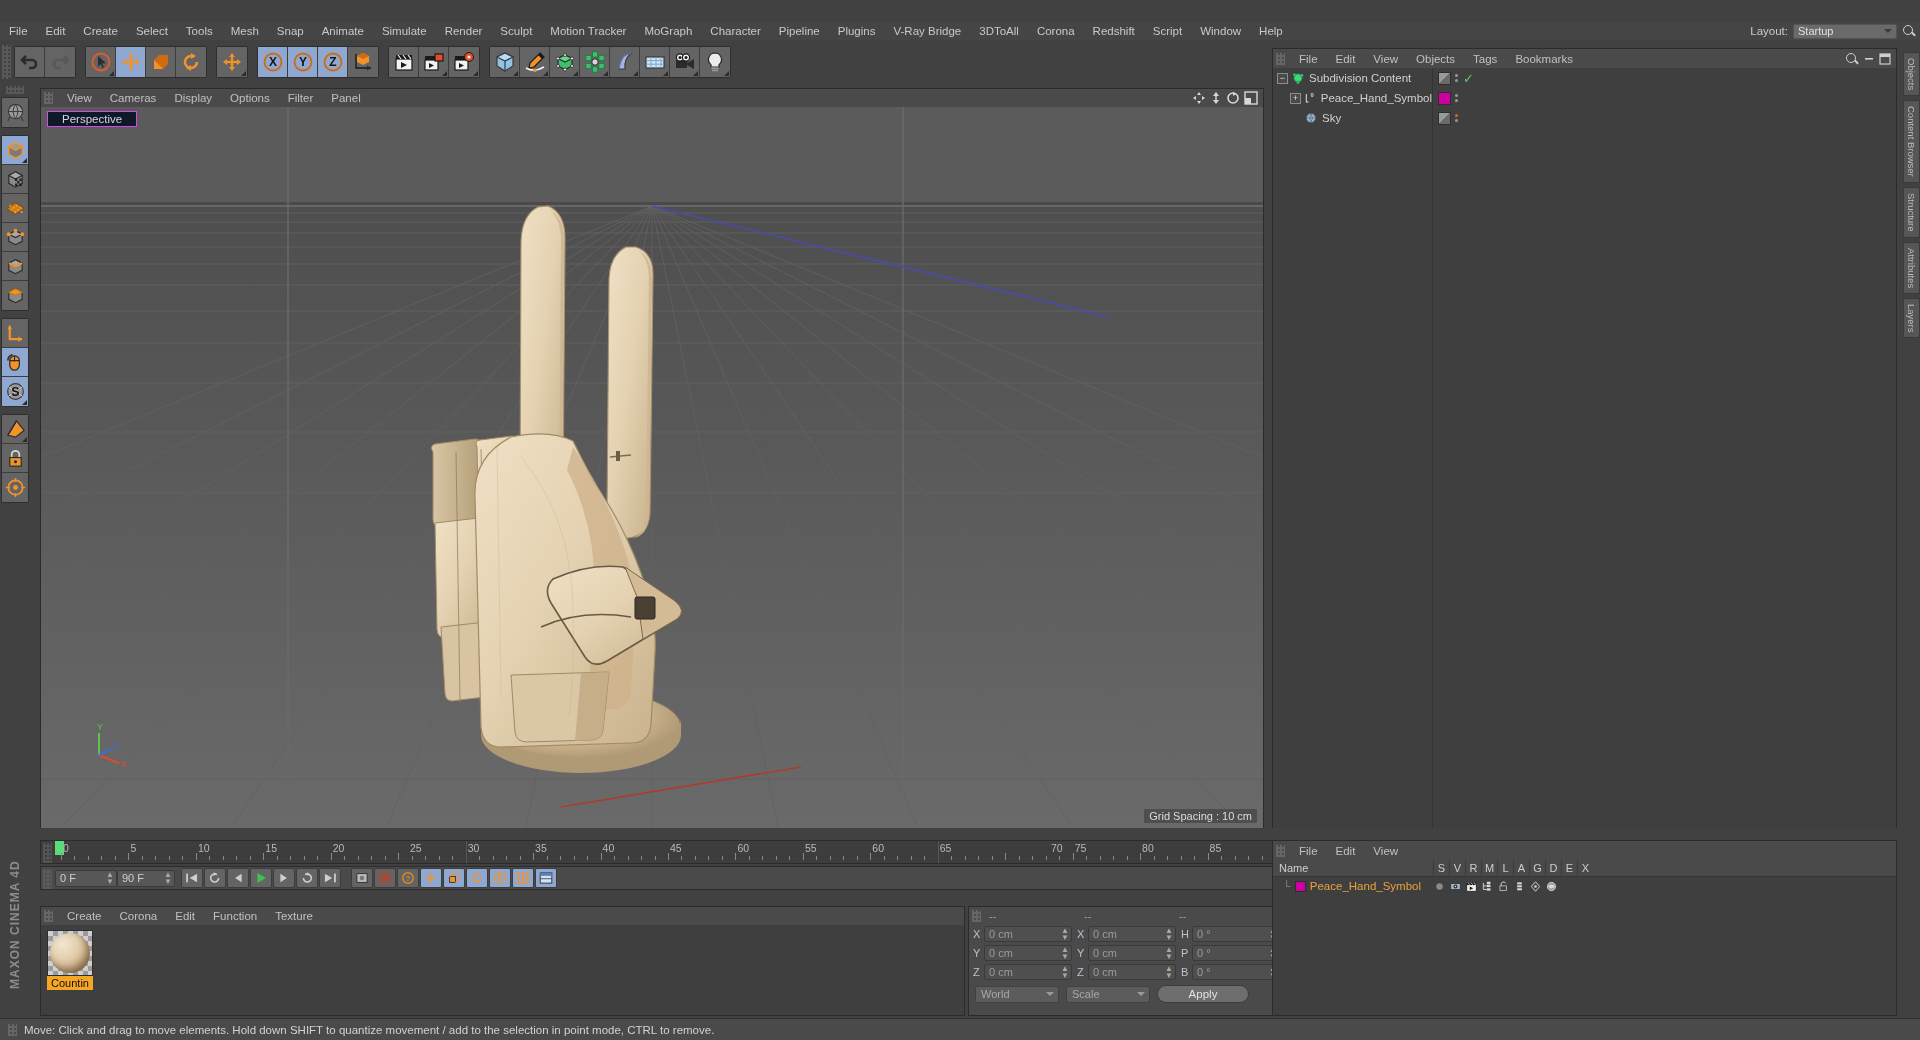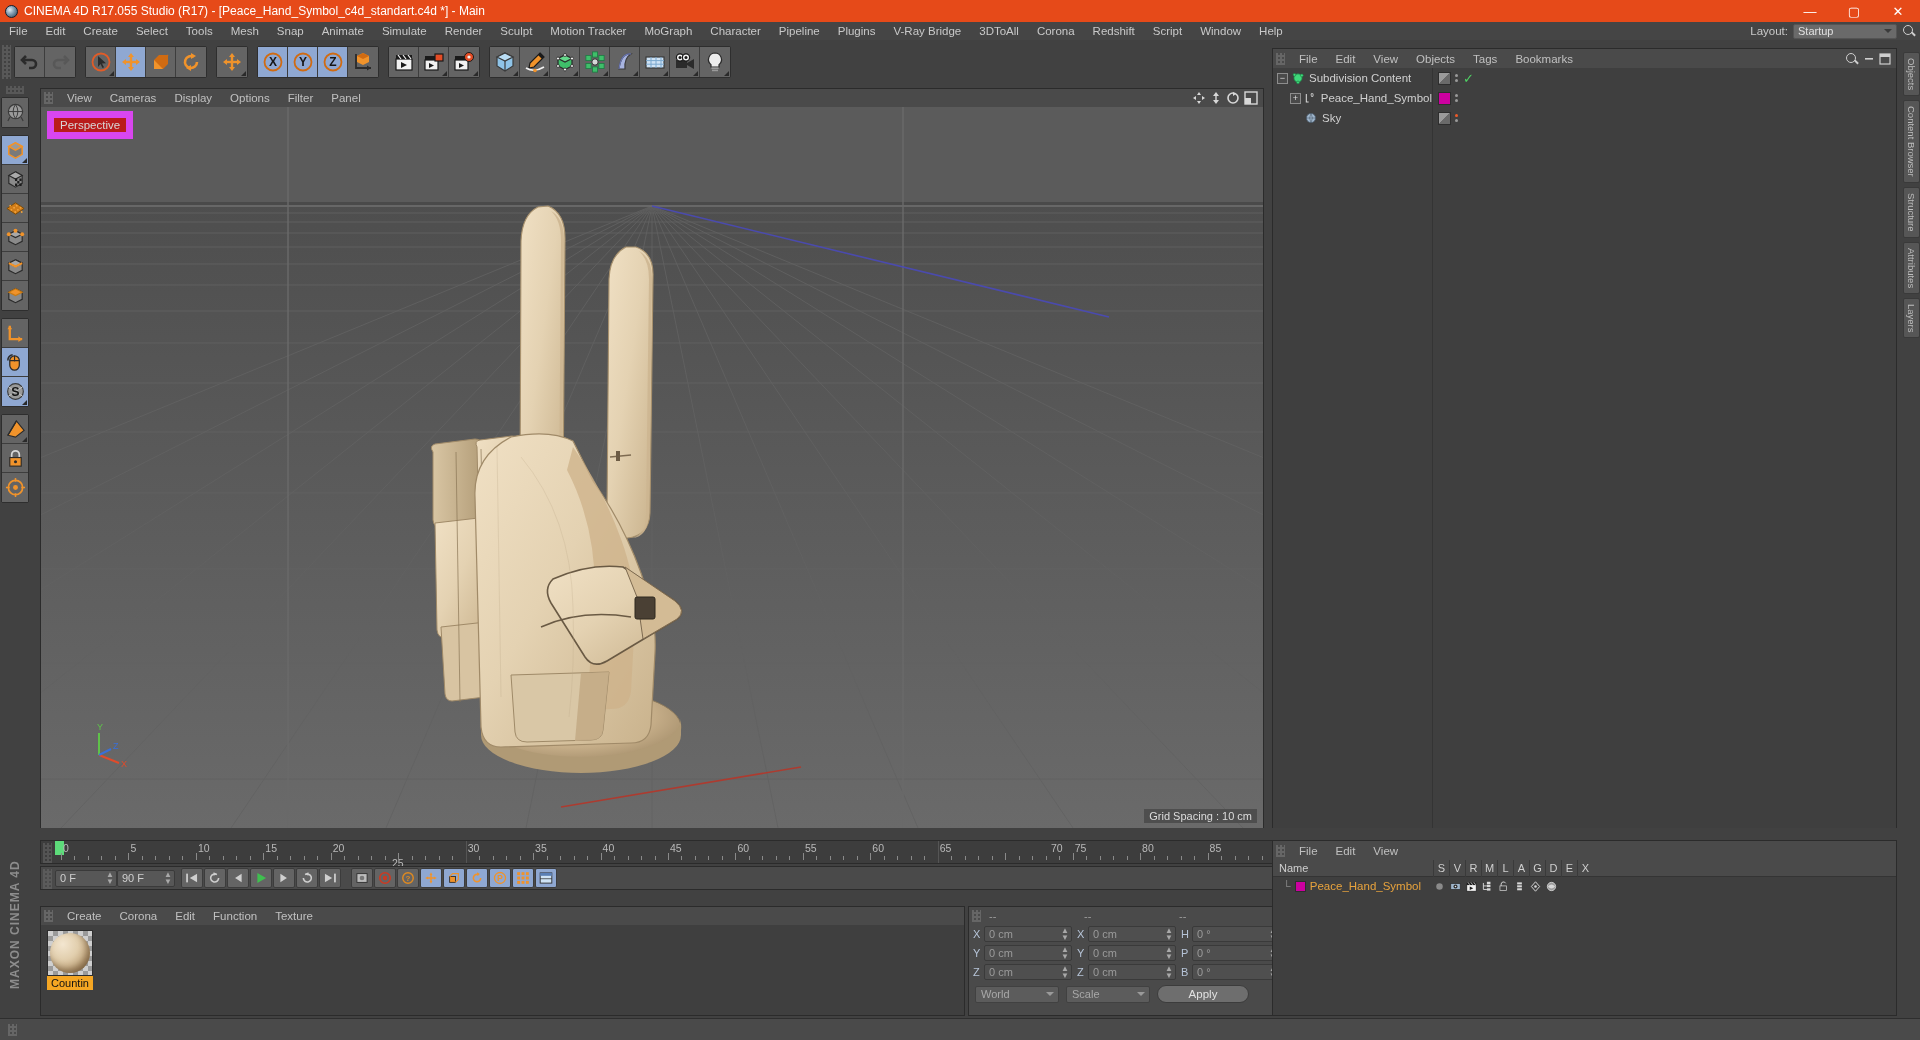--- a/index.html
+++ b/index.html
@@ -128,21 +128,21 @@
     background-image: repeating-linear-gradient(0deg,#7a7a7a 0 2px, transparent 2px 4px),
                       repeating-linear-gradient(90deg,#7a7a7a 0 2px, transparent 2px 4px);
     background-size:4px 4px; opacity:.6;
   }
   .vp-menu .vmi { padding:0 9px; }
   .vp-icons { margin-left:auto; display:flex; gap:4px; padding-right:5px; align-items:center; }
 
   .vp-canvas { position:relative; width:100%; height:721px; overflow:hidden; background:#545454; }
   .vp-label {
     position:absolute; left:6px; top:4px; font-size:11.5px; color:#d8d8d8;
-    background:#b91c1c; padding:1px 6px; border:7px solid #d946ef; z-index:6;
+    background:#0f172a; padding:1px 14px; border:1px solid #d946ef; z-index:6;
   }
   .grid-spacing {
     position:absolute; right:6px; bottom:5px; font-size:11px; color:#dcdcdc;
     background:rgba(70,70,70,.75); padding:1px 5px; z-index:6;
   }
 
   
   .timeline-ruler {
     position:absolute; left:40px; top:840px; width:1265px; height:24px;
     background:#3d3d3d; border:1px solid #2b2b2b; display:flex;
@@ -336,29 +336,20 @@
     background-image: repeating-linear-gradient(0deg,#7a7a7a 0 2px, transparent 2px 4px),
                       repeating-linear-gradient(90deg,#7a7a7a 0 2px, transparent 2px 4px);
     background-size:4px 4px; opacity:.6;
   }
 </style>
 </head>
 <body>
 
 <div class="app">
 
-  <div class="titlebar">
-    <div class="c4d-logo"></div>
-    <div class="title-text">CINEMA 4D R17.055 Studio (R17) - [Peace_Hand_Symbol_c4d_standart.c4d *] - Main</div>
-    <div class="win-btns">
-      <div class="win-btn">—</div>
-      <div class="win-btn">▢</div>
-      <div class="win-btn close">✕</div>
-    </div>
-  </div>
 
   <div class="menubar" id="menubar">
     <div class="mi">File</div>
       <div class="mi">Edit</div>
       <div class="mi">Create</div>
       <div class="mi">Select</div>
       <div class="mi">Tools</div>
       <div class="mi">Mesh</div>
       <div class="mi">Snap</div>
       <div class="mi">Animate</div>
@@ -884,21 +875,21 @@
         <div class="tl-tick" style="left: 221.822px; height: 4px;"></div>
         <div class="tl-tick" style="left: 235.311px; height: 4px;"></div>
         <div class="tl-tick" style="left: 248.8px; height: 4px;"></div>
         <div class="tl-tick" style="left: 262.289px; height: 4px;"></div>
         <div class="tl-tick-label" style="left: 277.778px;">20</div>
         <div class="tl-tick" style="left: 275.778px; height: 7px;"></div>
         <div class="tl-tick" style="left: 289.267px; height: 4px;"></div>
         <div class="tl-tick" style="left: 302.756px; height: 4px;"></div>
         <div class="tl-tick" style="left: 316.244px; height: 4px;"></div>
         <div class="tl-tick" style="left: 329.733px; height: 4px;"></div>
-        <div class="tl-tick-label" style="left: 337px; margin-top: 15px;">25</div>
+        <div class="tl-tick-label" style="left: 355px;">25</div>
         <div class="tl-tick" style="left: 343.222px; height: 7px;"></div>
         <div class="tl-tick" style="left: 356.711px; height: 4px;"></div>
         <div class="tl-tick" style="left: 370.2px; height: 4px;"></div>
         <div class="tl-tick" style="left: 383.689px; height: 4px;"></div>
         <div class="tl-tick" style="left: 397.178px; height: 4px;"></div>
         <div class="tl-tick-label" style="left: 412.667px;">30</div>
         <div class="tl-tick" style="left: 410.667px; height: 7px;"></div>
         <div class="tl-tick" style="left: 424.156px; height: 4px;"></div>
         <div class="tl-tick" style="left: 437.644px; height: 4px;"></div>
         <div class="tl-tick" style="left: 451.133px; height: 4px;"></div>
@@ -1332,15 +1323,16 @@
   <div class="rightedge" id="rtabs">
       <div class="redge-tab">Objects</div>
       <div class="redge-tab">Content Browser</div>
       <div class="redge-tab">Structure</div>
       <div class="redge-tab">Attributes</div>
       <div class="redge-tab">Layers</div>
     </div>
 
   <div class="statusbar">
     <div class="sgrip"></div>
+    <span>Move: Click and drag to move elements. Hold down SHIFT to quantize movement / add to the selection in point mode, CTRL to remove.</span>
   </div>
 
 </div>
 
 </body></html>

